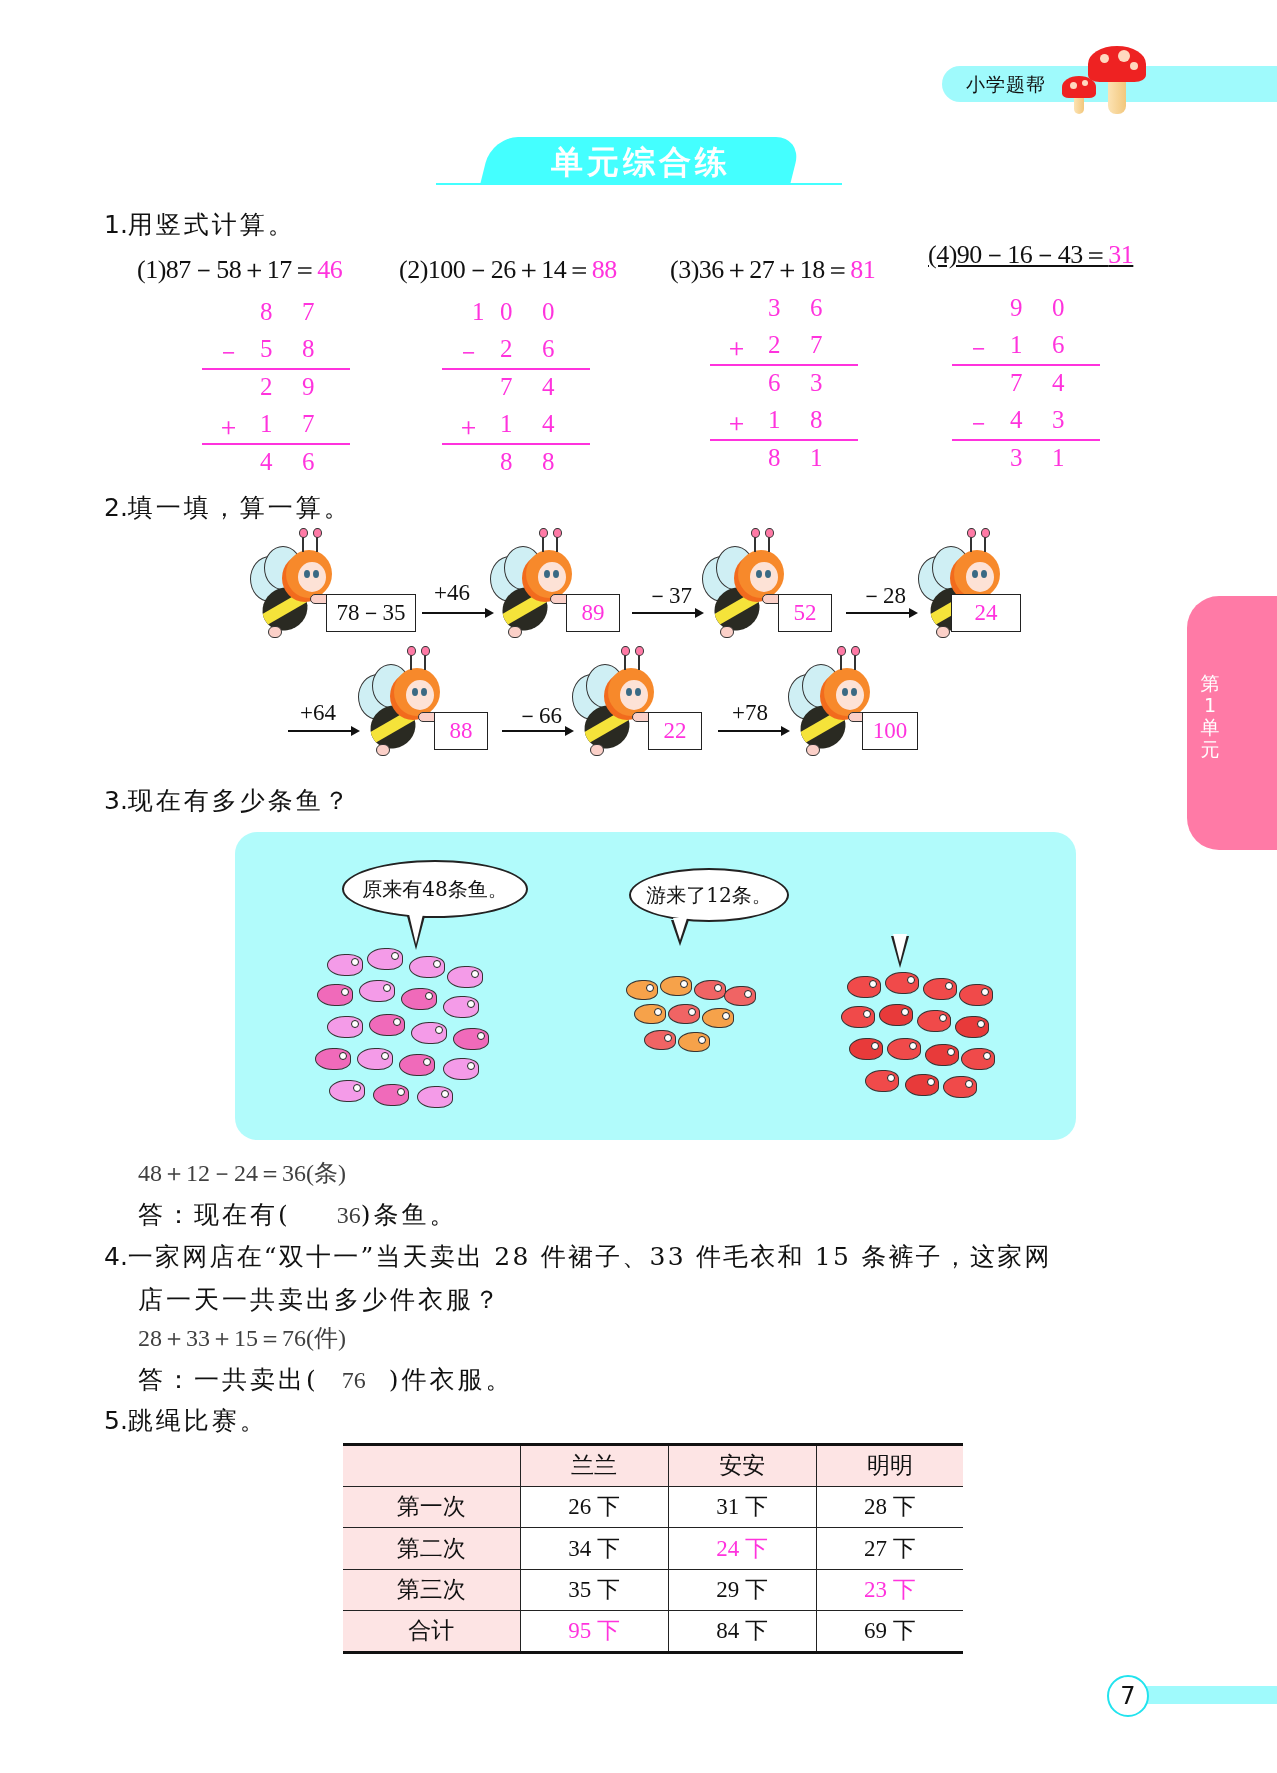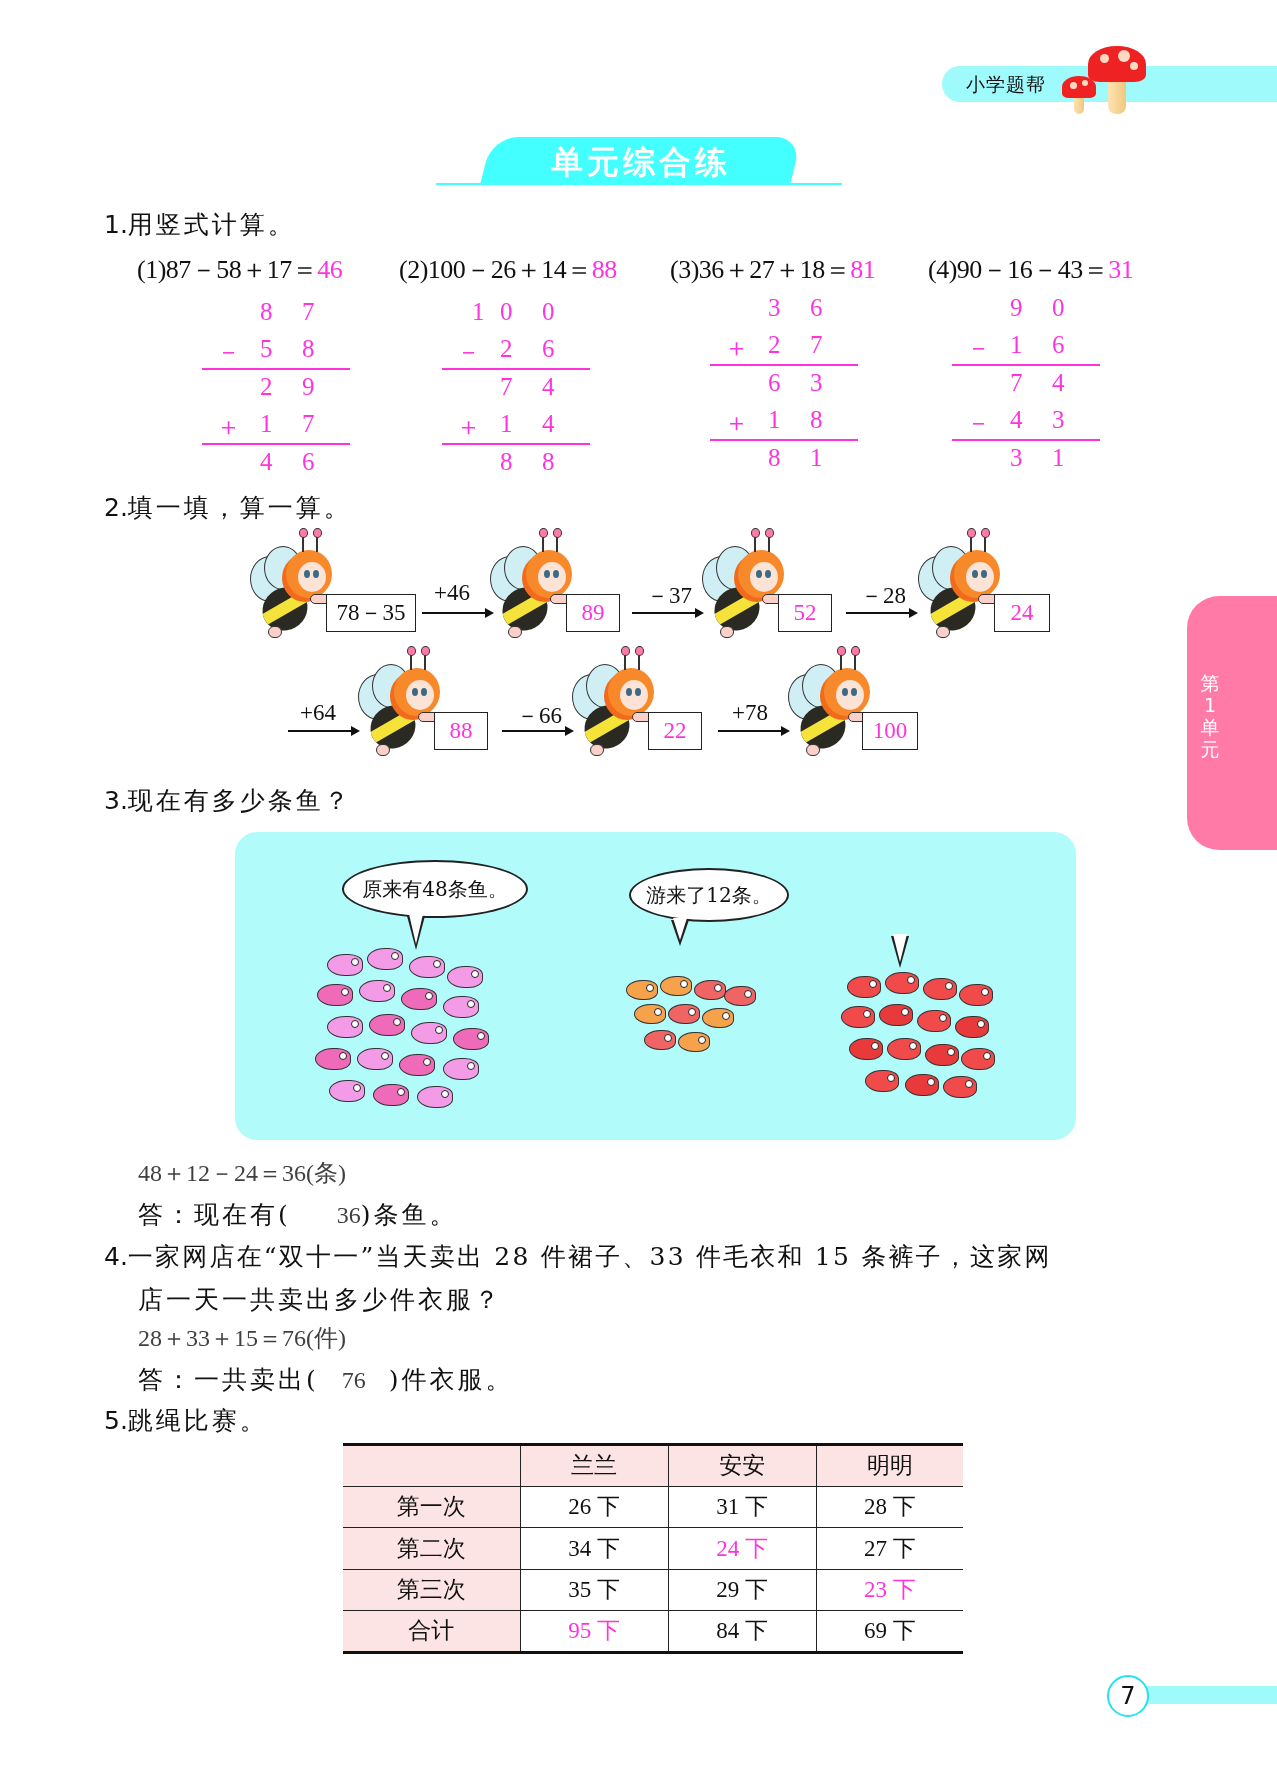--- a/index.html
+++ b/index.html
@@ -112,21 +112,21 @@
 
 <div class="abs expr num" style="left:137px;top:252px;">
   <span>(1)87－58＋17＝</span><span class="pink">46</span>
 </div>
 <div class="abs expr num" style="left:399px;top:252px;">
   <span>(2)100－26＋14＝</span><span class="pink">88</span>
 </div>
 <div class="abs expr num" style="left:670px;top:252px;">
   <span>(3)36＋27＋18＝</span><span class="pink">81</span>
 </div>
-<div class="abs expr num" style="left:928px;top:252px;">
+<div class="abs expr num" style="left:928px;top:237px;text-decoration:underline;">
   <span>(4)90－16－43＝</span><span class="pink">31</span>
 </div>
 
 <div class="vcalc" style="left:202px;top:298px;">
   <div class="vrow">
       <span class="d1">8</span>
       <span class="d0">7</span>
     </div>
   <div class="vrow">
       <span class="op">－</span>
@@ -297,21 +297,21 @@
     <div class="leg"></div>
   <div class="hair"></div>
     <div class="face">
       <div class="eye" style="left:6px"></div>
       <div class="eye" style="left:15px"></div>
     </div>
   <div class="ant" style="left:52px"></div>
     <div class="ant" style="left:66px"></div>
     <div class="arm"></div>
 </div>
-<div class="box pink" style="left:994px;top:594px;width:56px;">24</div>
+<div class="box pink" style="left:951px;top:594px;width:70px;">24</div>
 
 <div class="oplabel" style="left:300px;top:700px;">+64</div>
 <div class="arrow" style="left:288px;top:730px;width:70px;"></div>
 <div class="bee" style="left:358px;top:656px;">
   <div class="wing1"></div>
     <div class="wing2"></div>
     <div class="body"></div>
     <div class="leg"></div>
   <div class="hair"></div>
     <div class="face">

